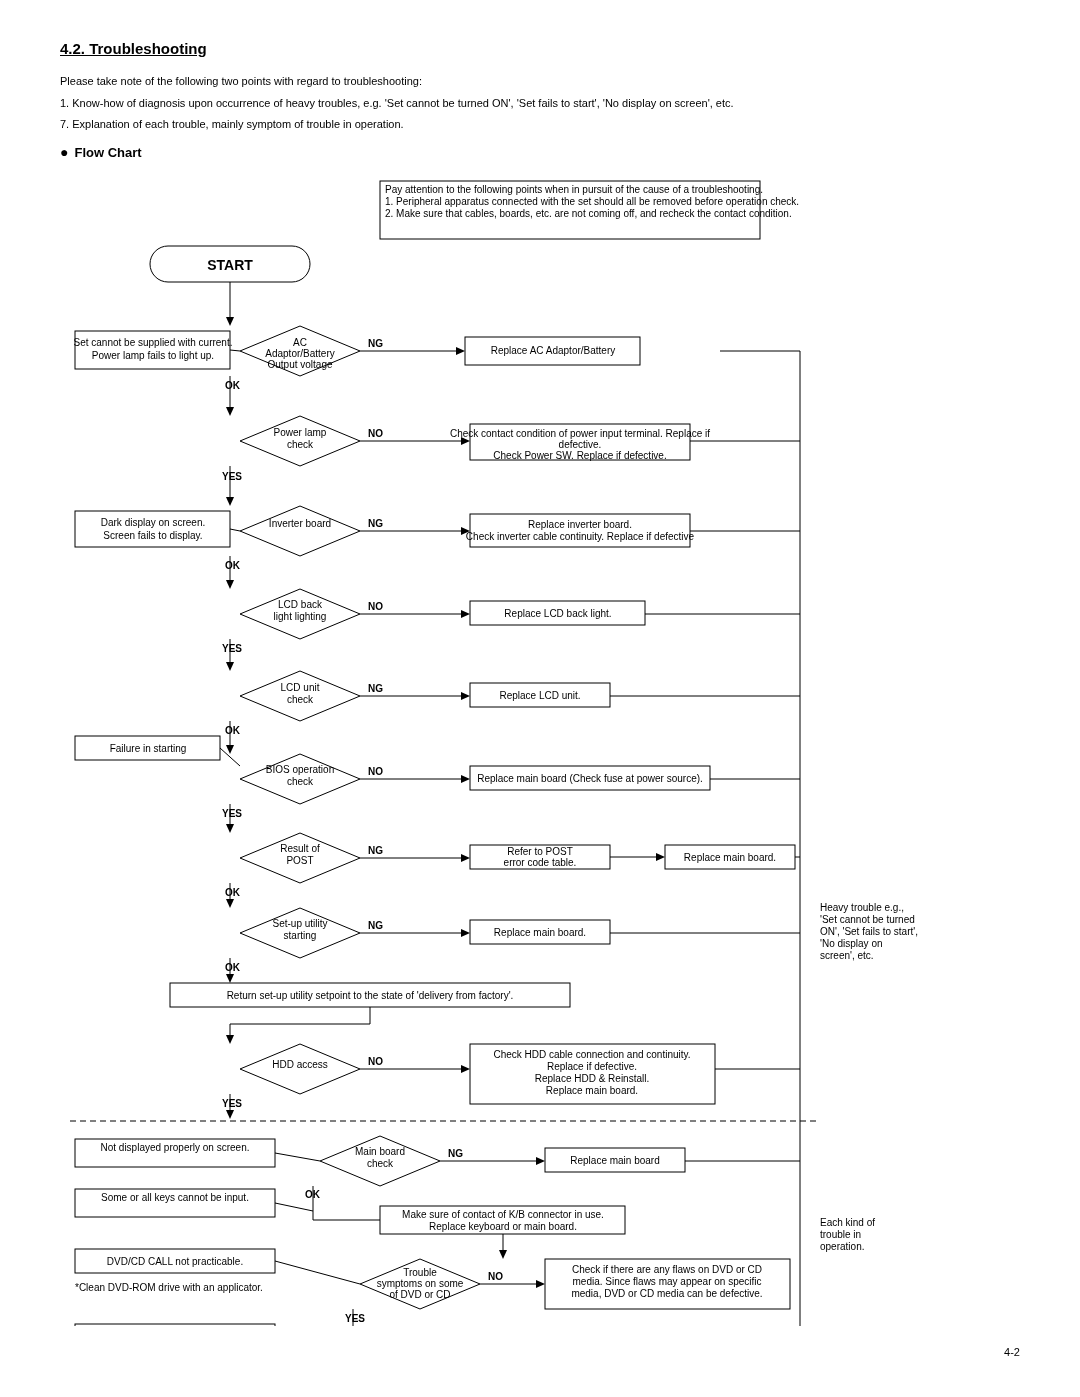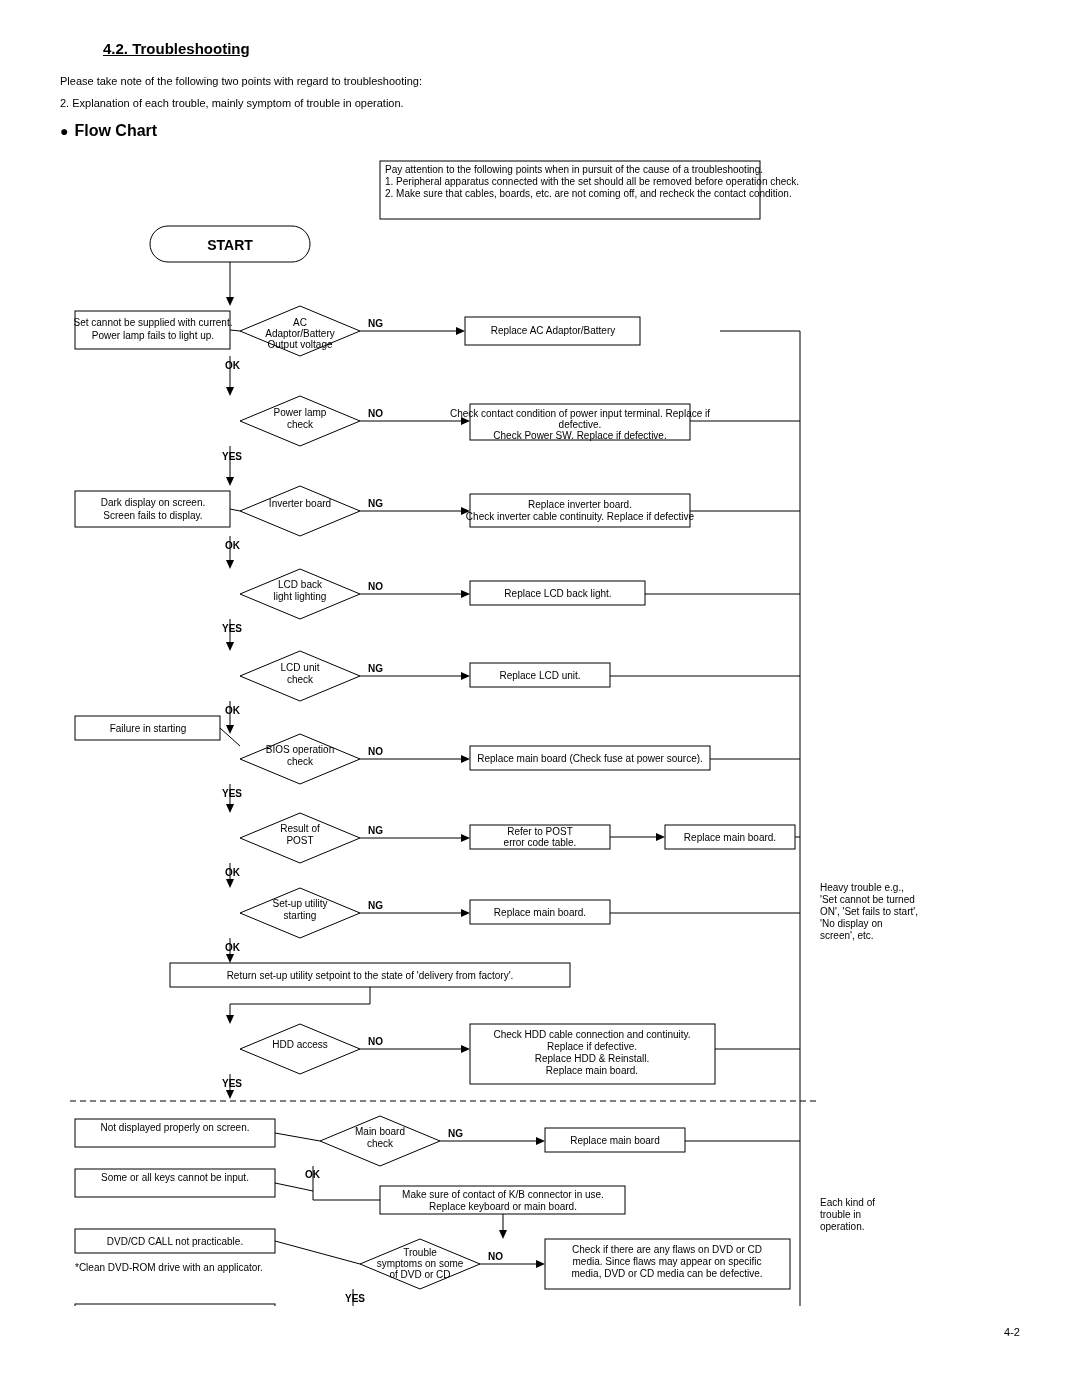--- a/index.html
+++ b/index.html
@@ -10,35 +10,34 @@
       color: #000;
       width: 1080px;
       min-height: 1397px;
       padding: 40px 60px;
     }
     h2 {
       font-size: 15px;
       font-weight: bold;
       margin-bottom: 16px;
       text-decoration: underline;
-      margin-left: 43px;
     }
     .intro {
       font-size: 11px;
       line-height: 1.6;
       margin-bottom: 4px;
     }
     .intro p { margin-bottom: 4px; }
     .flow-section { margin-top: 10px; }
     .flow-title {
-      font-size: 16px;
+      font-size: 13px;
       font-weight: bold;
       margin-bottom: 8px;
       display: flex;
-      align-items: center;
+      align-items: flex-end;
       gap: 6px;
     }
     .flow-title::before {
       content: '●';
       font-size: 14px;
     }
 
     
     .flowchart {
       position: relative;
@@ -84,21 +83,22 @@
       font-size: 11px;
     }
   </style>
 </head>
 <body>
 
 <h2>4.2.  Troubleshooting</h2>
 
 <div class="intro">
   <p>Please take note of the following two points with regard to troubleshooting:</p>
-  <p>2. Explanation of each trouble, mainly symptom of trouble in operation.</p>
+  <p>1. Know-how of diagnosis upon occurrence of heavy troubles, e.g. 'Set cannot be turned ON', 'Set fails to start', 'No display on screen', etc.</p>
+  <p>7. Explanation of each trouble, mainly symptom of trouble in operation.</p>
 </div>
 
 <div class="flow-section">
   <div class="flow-title">
     <span>Flow Chart</span>
   </div>
 
   <div class="flowchart">
     <svg width="940" height="1150" viewBox="0 0 940 1150" xmlns="http://www.w3.org/2000/svg">
 

